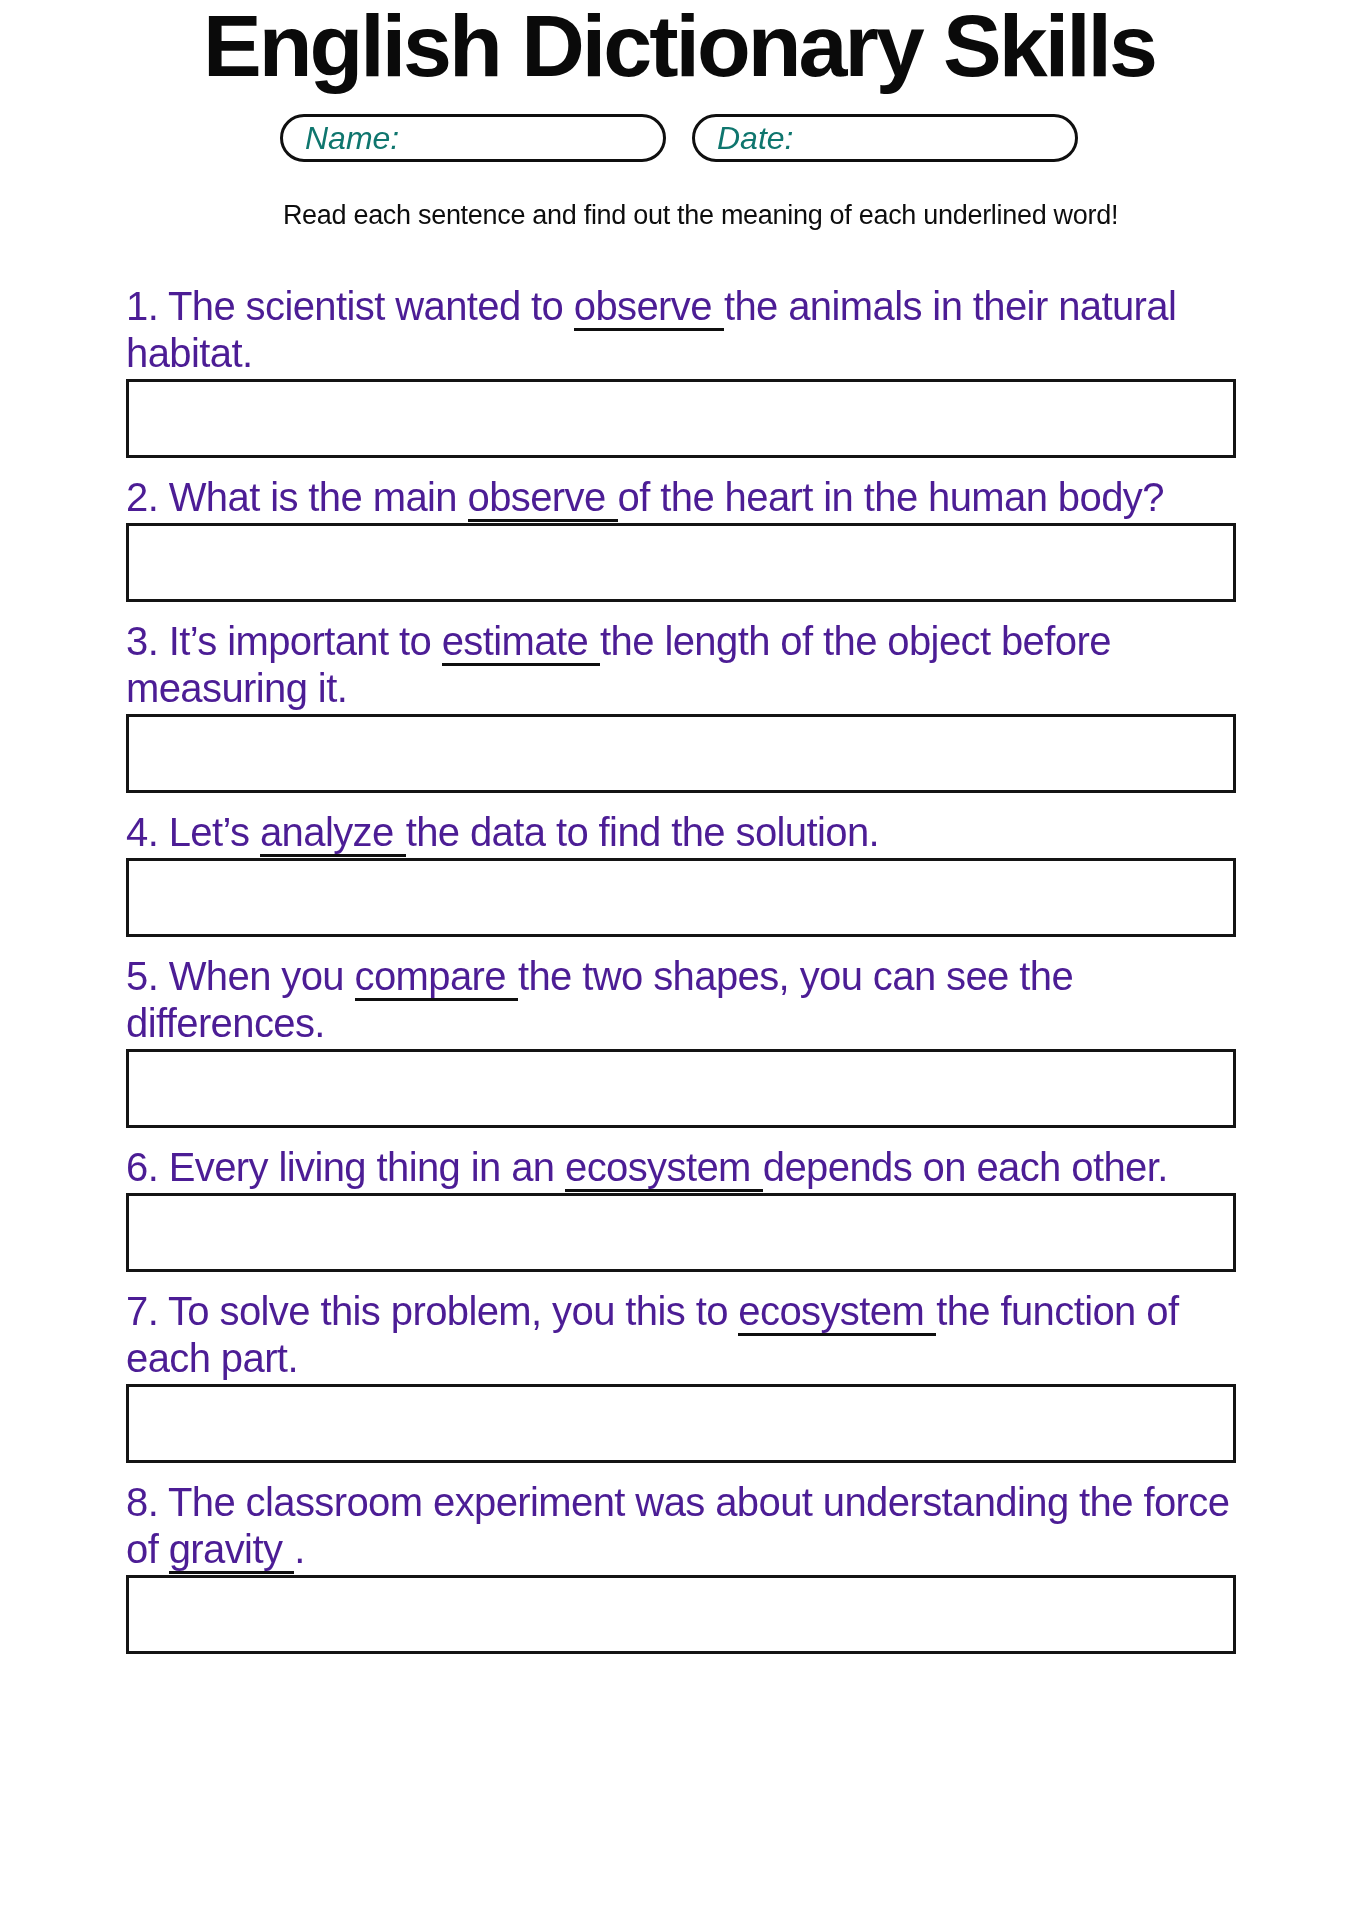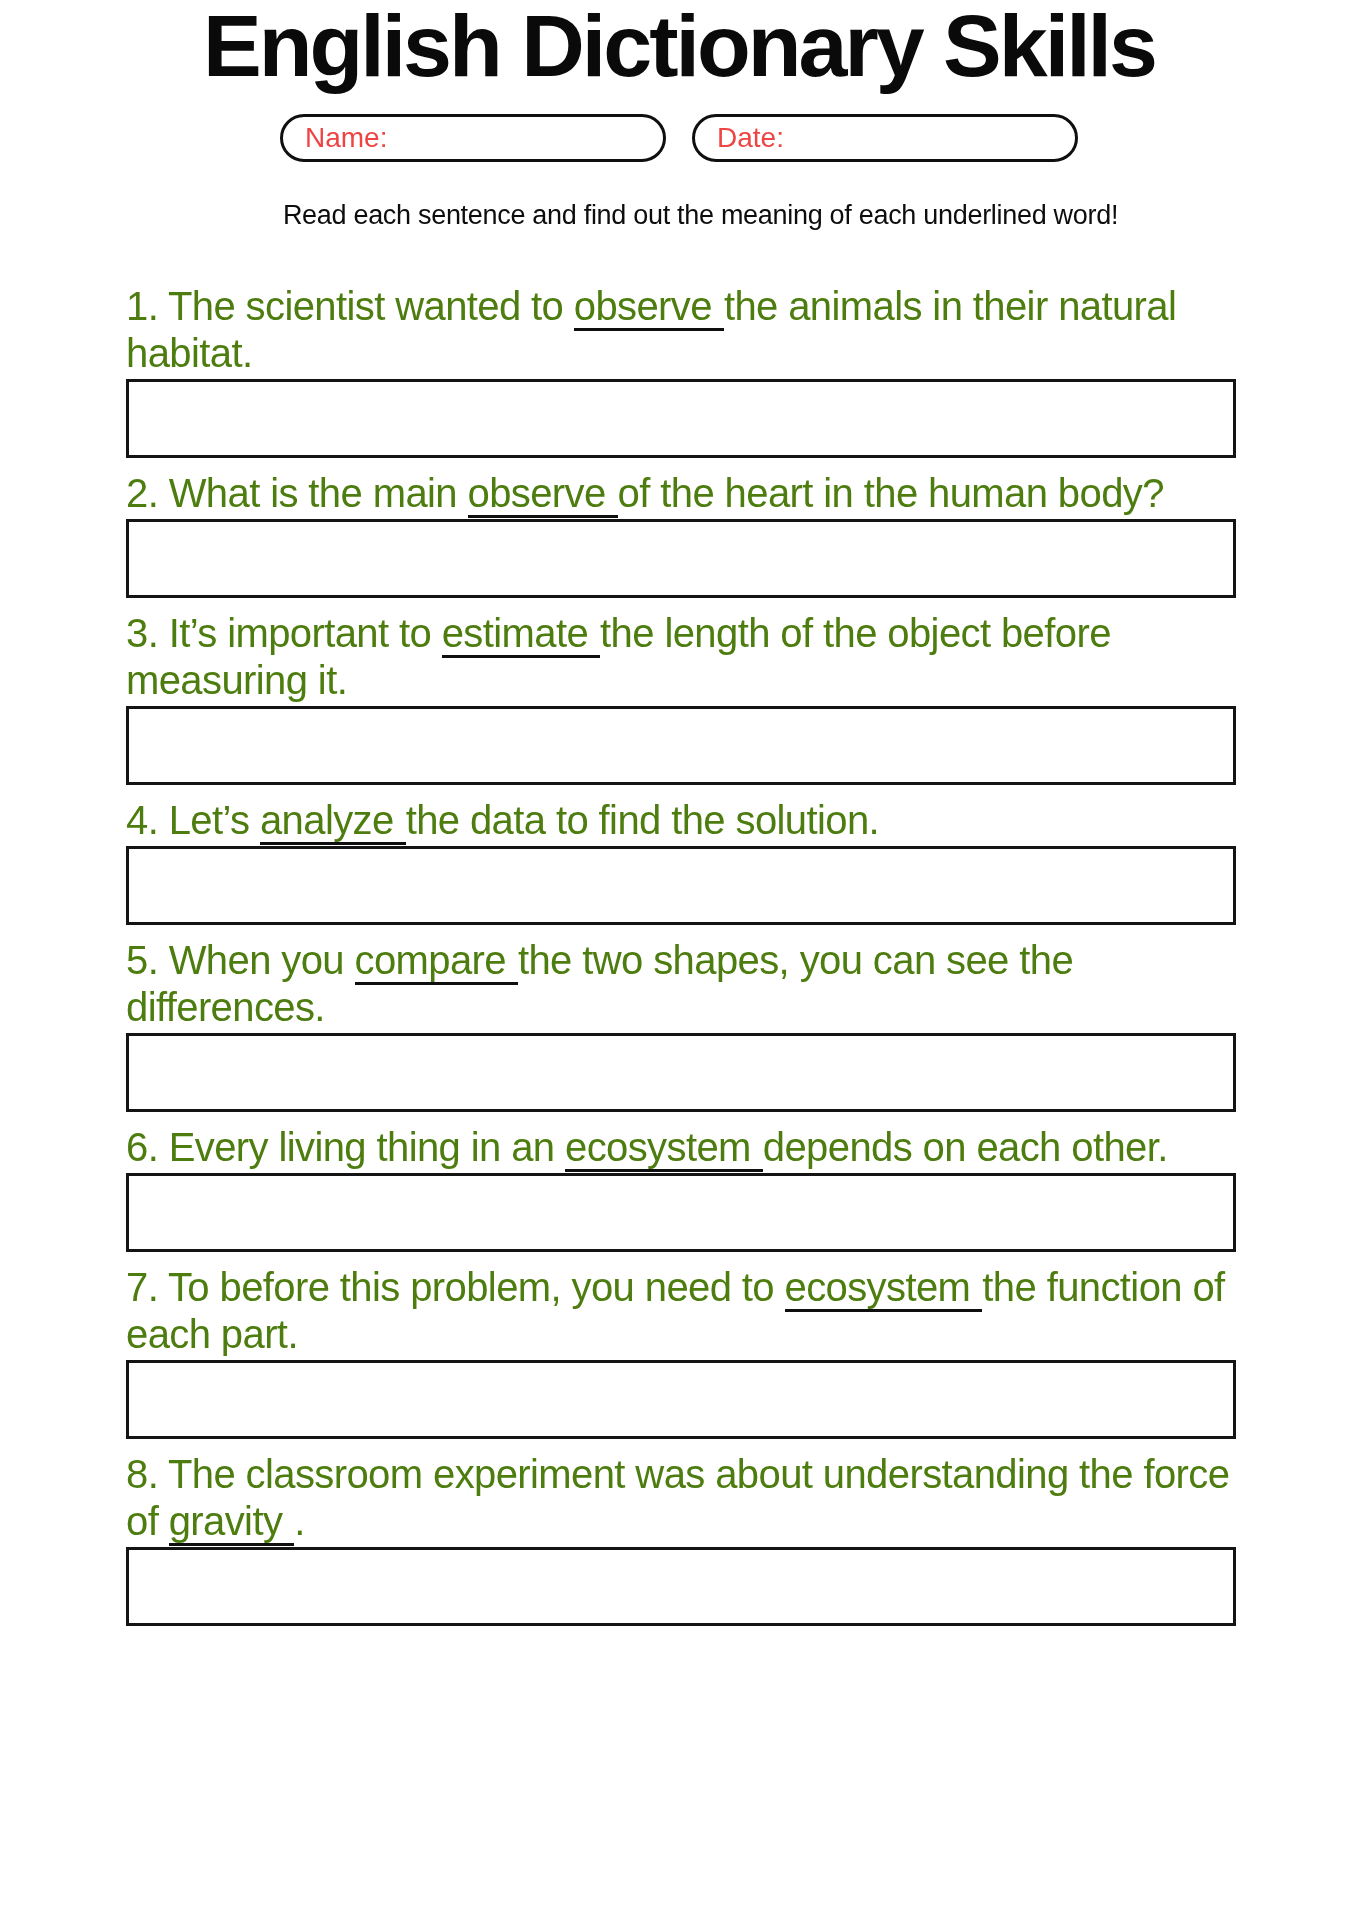--- a/index.html
+++ b/index.html
@@ -39,41 +39,42 @@
     width: 386px;
     height: 48px;
     border: 3px solid #0f0f0f;
     border-radius: 26px;
     display: flex;
     align-items: center;
     padding-left: 22px;
     background: #ffffff;
   }
   .pill-label {
-    font-size: 28px;
-    color: #ef4444;
+    font-size: 32px;
+    color: #0f766e;
+    font-style: italic;
   }
   .instruction {
     text-align: center;
     font-size: 27px;
     letter-spacing: -0.3px;
     margin: 38px 0 0 0;
     color: #0d0d0d;
     padding-left: 43px;
   }
   .content {
     margin: 52px 0 0 126px;
     width: 1110px;
   }
   .question-text {
     font-size: 40px;
     line-height: 47px;
     letter-spacing: -0.6px;
-    margin: 0 0 2px 0;
-    color: #4d7c0f;
+    margin: 16px 0 2px 0;
+    color: #4c1d95;
   }
   .underlined {
     border-bottom: 3px solid #0f0f0f;
     padding-right: 12px;
   }
   .answer-box {
     box-sizing: border-box;
     height: 79px;
     border: 3px solid #141414;
     background: #ffffff;
@@ -124,21 +125,21 @@
       <p class="question-text"><span>5.</span><span> When you </span><span class="underlined">compare</span><span>the two shapes, you can see the differences.</span></p>
       <div class="answer-box"></div>
     </div>
 
     <div>
       <p class="question-text"><span>6.</span><span> Every living thing in an </span><span class="underlined">ecosystem</span><span>depends on each other.</span></p>
       <div class="answer-box"></div>
     </div>
 
     <div>
-      <p class="question-text"><span>7.</span><span> To before this problem, you need to </span><span class="underlined">ecosystem</span><span>the function of each part.</span></p>
+      <p class="question-text"><span>7.</span><span> To solve this problem, you this to </span><span class="underlined">ecosystem</span><span>the function of each part.</span></p>
       <div class="answer-box"></div>
     </div>
 
     <div>
       <p class="question-text"><span>8.</span><span> The classroom experiment was about understanding the force of </span><span class="underlined">gravity</span><span>.</span></p>
       <div class="answer-box"></div>
     </div>
 
   </div>
 

